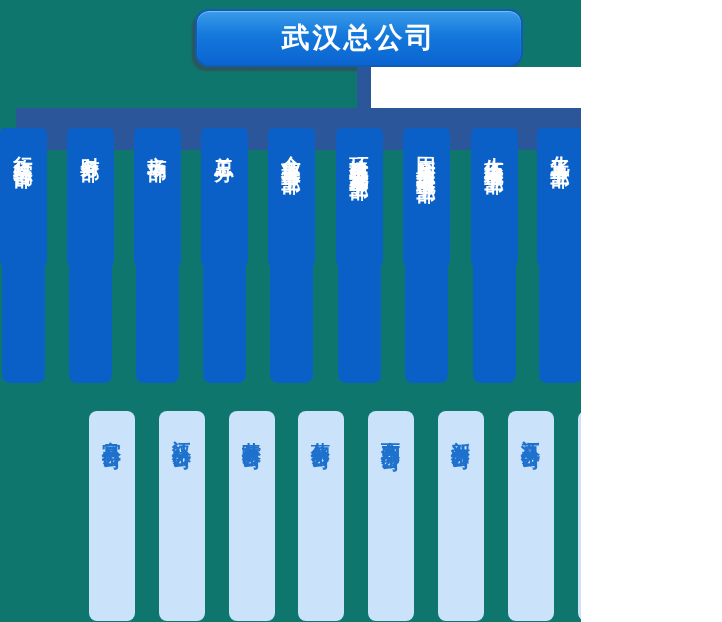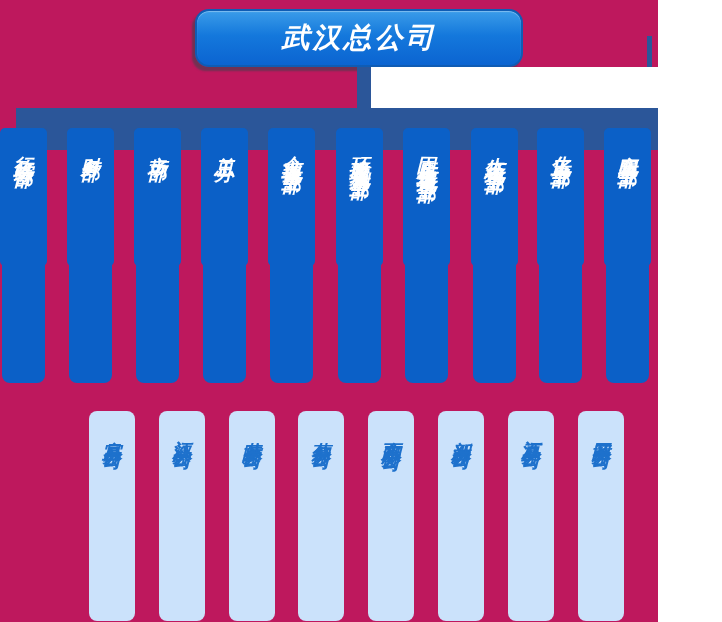--- a/index.html
+++ b/index.html
@@ -1,22 +1,21 @@
 <!DOCTYPE html>
 <html><head>
 <meta charset="utf-8">
 <style>
   html,body{margin:0;padding:0;}
   body{font-family:"Liberation Sans","DejaVu Sans",sans-serif;}
   .stage{
     position:relative;
-    width:658px;height:622px;
-    background:#be185d;
+    width:581px;height:622px;
+    background:#0f766e;
     overflow:hidden;
-    font-style:italic;
   }
   
   .root-box{
     position:absolute;left:195px;top:9px;width:328px;height:58px;
     border-radius:14px;
     background:linear-gradient(180deg,#3a9ce9 0%,#1478dc 45%,#0b64d1 100%);
     border:2px solid #0f5cb4;
     box-sizing:border-box;
     box-shadow:-3px 4px 2px rgba(62,66,76,0.6), inset 0 1px 1px rgba(255,255,255,0.35);
     display:flex;align-items:center;justify-content:center;

